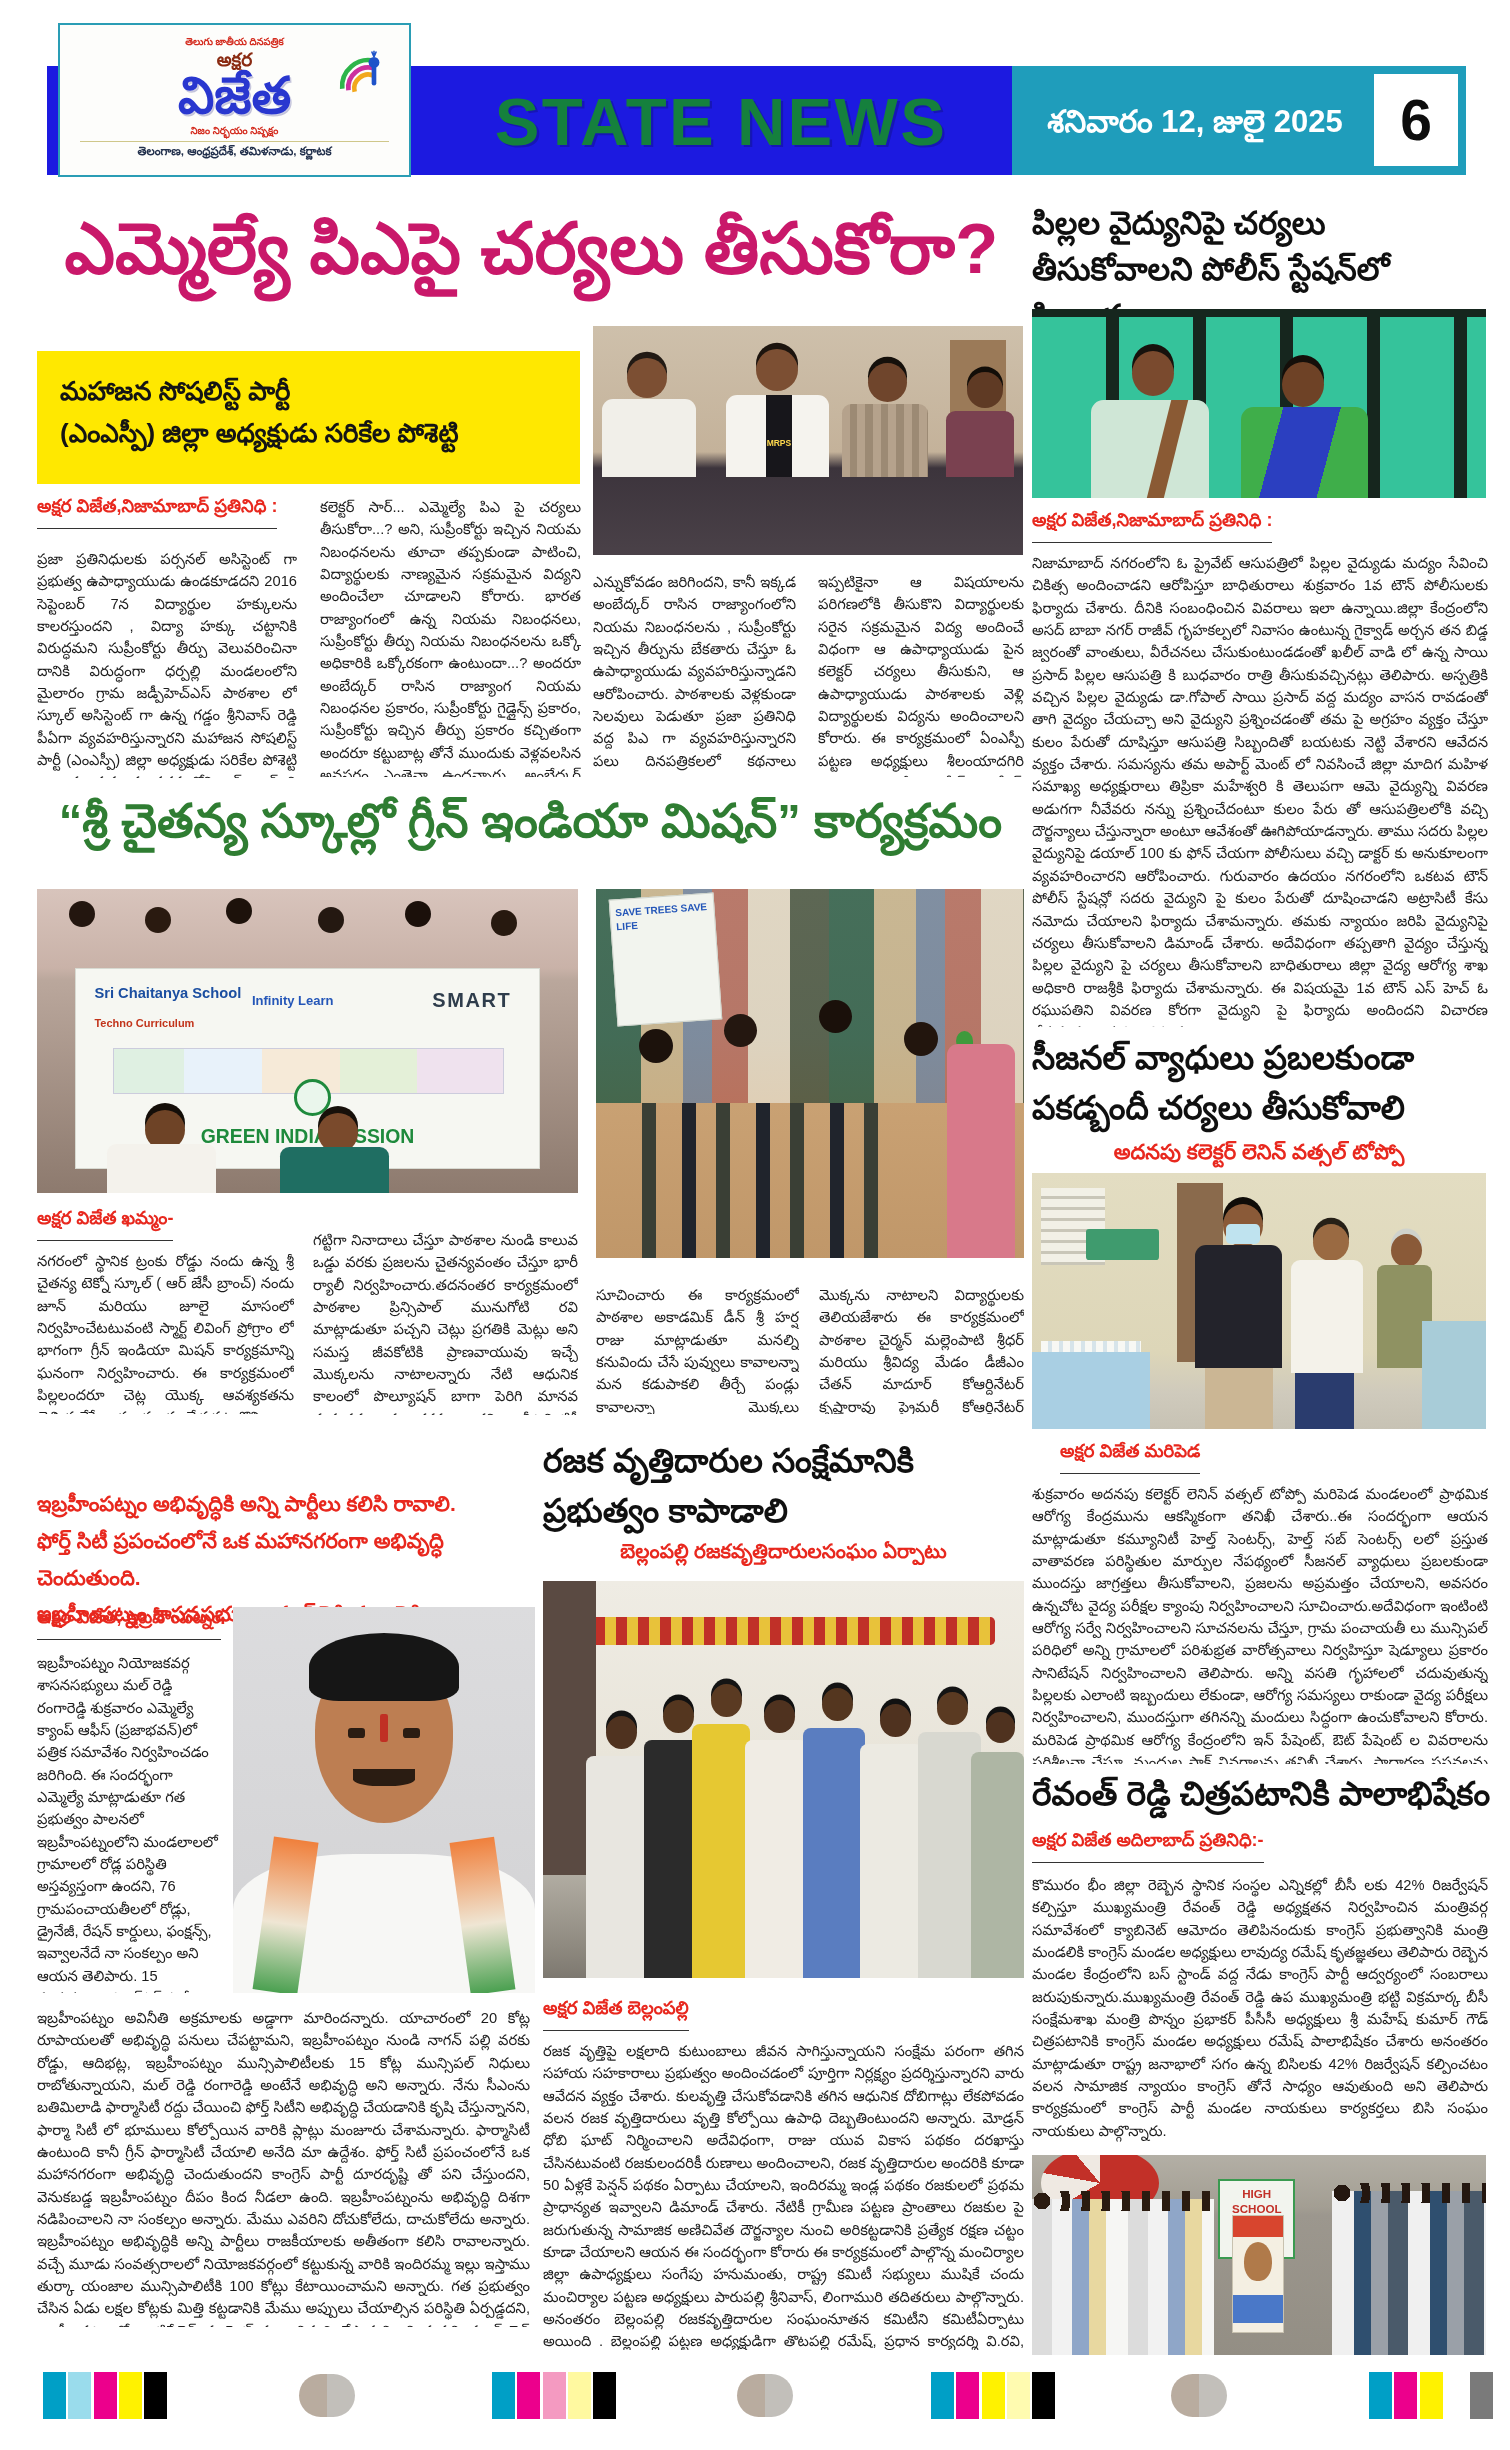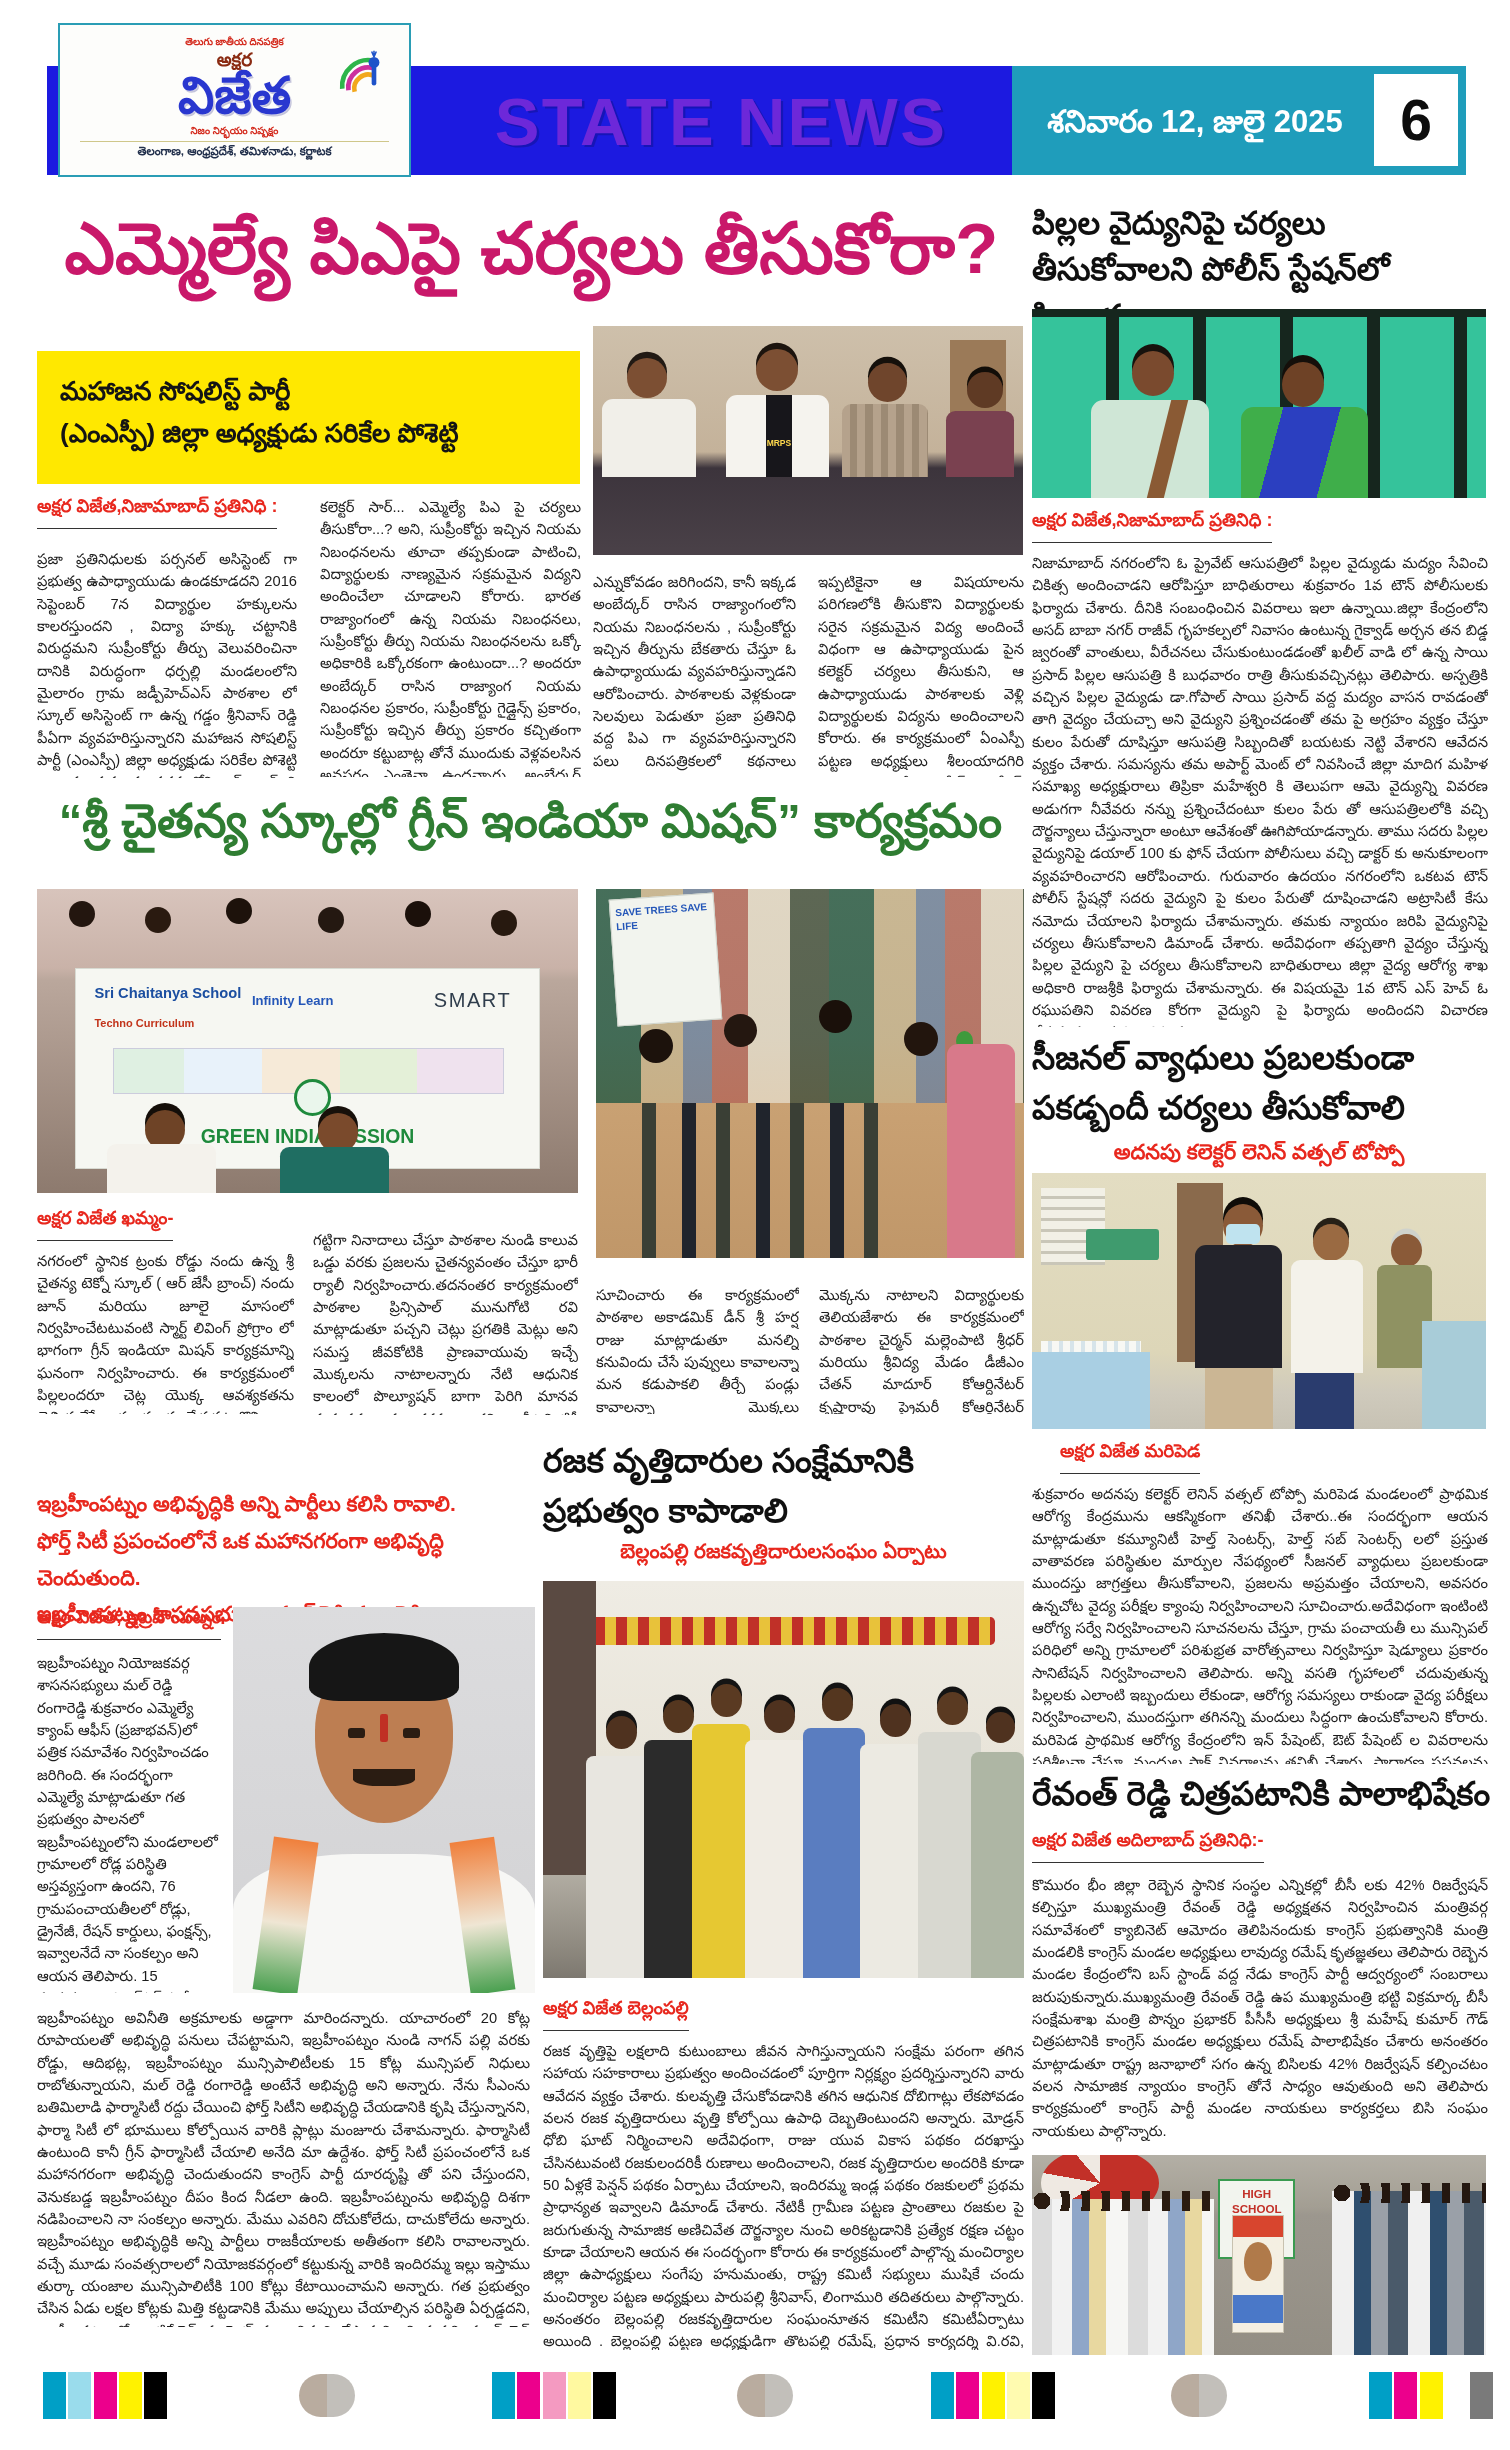--- a/index.html
+++ b/index.html
@@ -16,21 +16,21 @@
   .pill{position:absolute;width:56px;height:43px;border-radius:22px;background:linear-gradient(90deg,#b9ac9f 50%,#c2bfba 50%);}
 </style>
 </head>
 <body>
 
 <div id="page">
 
   <div class="abs" style="left:47px;top:66px;width:966px;height:109px;background:#1c1ae0;"></div>
   <div class="abs" style="left:1012px;top:66px;width:454px;height:109px;background:#1f9dbb;"></div>
 
-  <div class="abs" style="left:434px;top:75px;width:574px;height:93px;line-height:93px;text-align:center;font-size:67px;font-weight:900;letter-spacing:2.3px;color:#6d28d9;text-shadow:2.3px 2.3px 0 rgba(0,0,0,0.18);">STATE NEWS</div>
+  <div class="abs" style="left:434px;top:75px;width:574px;height:93px;line-height:93px;text-align:center;font-size:67px;font-weight:900;letter-spacing:2.3px;color:#15803d;text-shadow:2.3px 2.3px 0 rgba(0,0,0,0.18);">STATE NEWS</div>
 
   <div class="abs" style="left:1032px;top:75px;width:326px;height:93px;line-height:93px;text-align:center;font-size:31px;font-weight:800;color:#ffffff;">శనివారం 12, జులై 2025</div>
 
   <div class="abs" style="left:1374px;top:74px;width:84px;height:92px;background:#ffffff;">
     <div style="width:100%;height:100%;line-height:92px;text-align:center;font-size:57px;font-weight:800;color:#0d0d0d;">6</div>
   </div>
 
   <div class="abs" style="left:58px;top:23px;width:353px;height:154px;background:#fdfdfb;border:2.3px solid #2a9db5;box-sizing:border-box;text-align:center;">
     <div style="margin-top:11px;font-size:10px;font-weight:700;color:#d42b1e;">తెలుగు జాతీయ దినపత్రిక</div>
     <div style="font-size:18.6px;font-weight:800;color:#8a2b12;line-height:1.1;">అక్షర</div>
@@ -103,21 +103,21 @@
     <div class="head" style="left:6%;top:4%;width:26px;height:26px;background:#23160f;"></div>
     <div class="head" style="left:20%;top:6%;width:26px;height:26px;background:#2a1a10;"></div>
     <div class="head" style="left:35%;top:3%;width:26px;height:26px;background:#1d120b;"></div>
     <div class="head" style="left:52%;top:6%;width:26px;height:26px;background:#241811;"></div>
     <div class="head" style="left:68%;top:4%;width:26px;height:26px;background:#1b100a;"></div>
     <div class="head" style="left:84%;top:7%;width:26px;height:26px;background:#27190f;"></div>
     <div class="fig" style="left:7%;top:26%;width:86%;height:66%;background:#f6f7f2;border:1.6px solid #d8dad2;box-sizing:border-box;">
       <div style="position:absolute;left:4%;top:8%;font-size:14.7px;font-weight:800;color:#1b4ea0;">Sri Chaitanya School</div>
       <div style="position:absolute;left:4%;top:24%;font-size:11px;font-weight:700;color:#c2341b;">Techno Curriculum</div>
       <div style="position:absolute;left:38%;top:12%;font-size:13px;font-weight:800;color:#2456b8;">Infinity Learn</div>
-      <div style="position:absolute;right:6%;top:10%;font-size:20px;font-weight:400;color:#2f3d4c;letter-spacing:1.6px;">SMART</div>
+      <div style="position:absolute;right:6%;top:10%;font-size:20px;font-weight:700;color:#2f3d4c;letter-spacing:1.6px;">SMART</div>
       <div style="position:absolute;left:8%;top:40%;width:84%;height:22%;background:repeating-linear-gradient(90deg,#dff0e2 0 18%,#e8f2fa 18% 38%,#f6ead8 38% 58%,#e4f0d8 58% 78%,#efe2ee 78% 100%);border:0.8px solid #ccd;"></div>
       <div style="position:absolute;left:0;bottom:10%;width:100%;text-align:center;font-size:19.4px;font-weight:900;color:#1e8a3c;">GREEN INDIA MISSION</div>
       <div style="position:absolute;left:47%;bottom:26%;width:31px;height:31px;border-radius:50%;border:3.1px solid #1e8a3c;background:#eaf6ec;"></div>
     </div>
     <div class="head" style="left:20%;bottom:14%;width:40px;height:40px;background:#6e4326;box-shadow:0 -7px 0 0 #140e09;"></div>
     <div class="fig" style="left:13%;bottom:0;width:20%;height:16%;background:#f4f2ec;border-radius:9.3px 9.3px 0 0;"></div>
     <div class="head" style="left:52%;bottom:13%;width:40px;height:40px;background:#7a4a2c;box-shadow:0 -7px 0 0 #17100a;"></div>
     <div class="fig" style="left:45%;bottom:0;width:20%;height:15%;background:#1f6e62;border-radius:9.3px 9.3px 0 0;"></div>
   </div>
 

